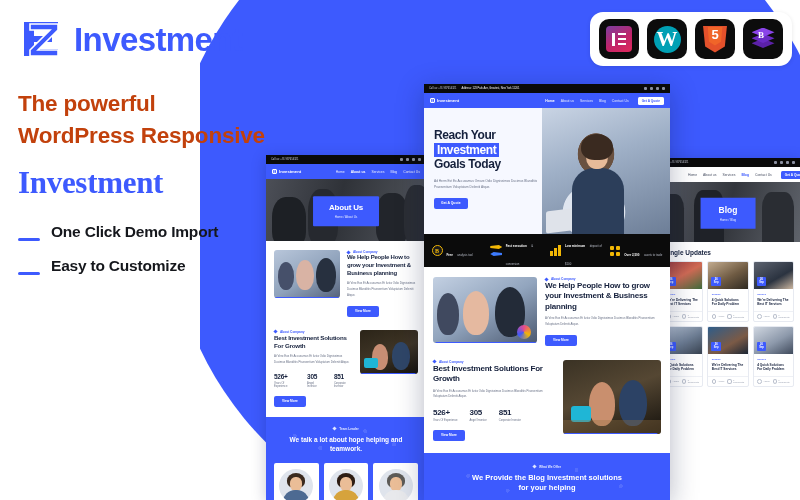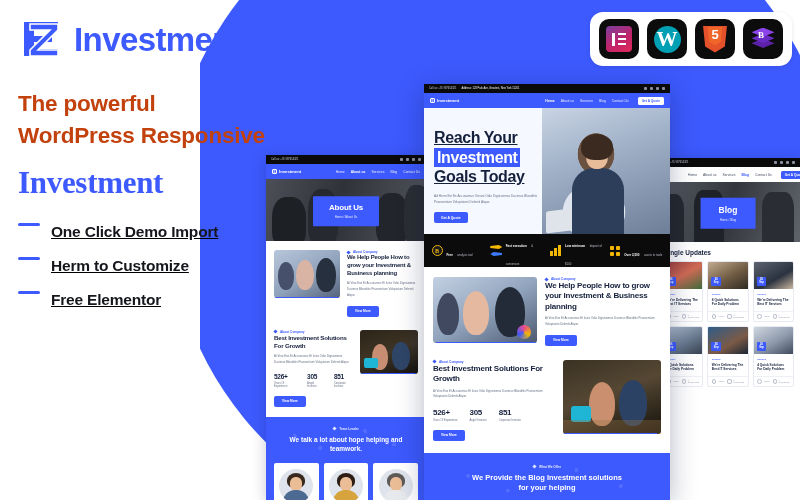--- a/index.html
+++ b/index.html
@@ -42,21 +42,21 @@
   .headline div { white-space:nowrap; }
 
   .bigtitle {
     margin-top:14px;
     font-family:"Liberation Serif", serif;
     font-size:31px; font-weight:700; color:#3d5afe;
     line-height:1.12; letter-spacing:-0.3px;
   }
 
   .features { margin-top:22px; }
-  .feat { display:flex; align-items:flex-start; gap:11px; margin-bottom:16px;text-decoration:underline; }
+  .feat { display:flex; align-items:flex-end; gap:11px; margin-bottom:16px; }
   .dash { width:22px; height:3px; background:#3d5afe; border-radius:2px; flex:0 0 22px; }
   .feat-label { font-size:15.5px; font-weight:700; color:#15171c; letter-spacing:-0.2px; }
 
   
   .badge-pill {
     position:absolute; right:8px; top:12px;
     background:#fff; border-radius:13px;
     padding:7px 9px; display:flex; gap:8px; z-index:9;
     box-shadow:0 1px 4px rgba(0,0,0,.10);
   }
@@ -136,22 +136,22 @@
   }
   .c-hero-img .face { position:absolute; left:44px; top:34px; width:22px; height:27px;
       background:#e8bb99; border-radius:48% 48% 44% 44%; }
   .c-hero-img .hair { position:absolute; left:39px; top:26px; width:32px; height:26px;
       background:#3a2a20; border-radius:50% 50% 42% 42%; }
   .c-hero-img .torso { position:absolute; left:30px; top:60px; width:52px; height:66px;
       background:#2c3e5a; border-radius:22px 22px 0 0; }
   .c-hero-img .lap { position:absolute; left:4px; bottom:4px; width:58px; height:22px;
       background:#dfe3ea; border-radius:2px; transform:skewY(-7deg); }
   .c-hero-txt { position:absolute; left:10px; top:20px; width:128px; z-index:3; }
-  .hero-h { font-size:16px; font-weight:700; color:#15203c; line-height:1.22;
-            letter-spacing:-0.4px;text-decoration:underline; }
+  .hero-h { font-size:12px; font-weight:700; color:#15203c; line-height:1.22;
+            letter-spacing:-0.4px; }
   .hero-hl { display:inline-block; background:#3d5afe; color:#fff; padding:0 3px; }
   .hero-p { margin-top:6px; font-size:3.2px; color:#6a7287; line-height:1.9; width:112px; }
   .hero-btn { margin-top:7px; display:inline-block; background:#3d5afe; color:#fff;
               font-size:3.4px; font-weight:700; padding:3.5px 7px; border-radius:2px; }
 
   
   .strip { background:#0b0b0b; height:33px; display:flex; align-items:center;
            padding:0 7px; gap:5px; }
   .strip-item { display:flex; align-items:center; gap:3.5px; flex:1; }
   .strip-ic { width:12px; height:12px; flex:0 0 12px; display:flex;
@@ -278,25 +278,21 @@
       <div>Investment</div>
     </div>
 
     <div class="features">
       <div class="feat">
         <span class="dash"></span>
         <span class="feat-label">One Click Demo Import</span>
       </div>
       <div class="feat">
         <span class="dash"></span>
-        <span class="feat-label">Herm to Customize</span>
-      </div>
-      <div class="feat">
-        <span class="dash"></span>
-        <span class="feat-label">Free Elementor</span>
+        <span class="feat-label">Easy to Customize</span>
       </div>
     </div>
   </div>
 
   <div class="badge-pill">
     <div class="badge">
       <div class="b-elem">
         <i class="bar-v"></i>
         <span class="stack">
             <i></i>

